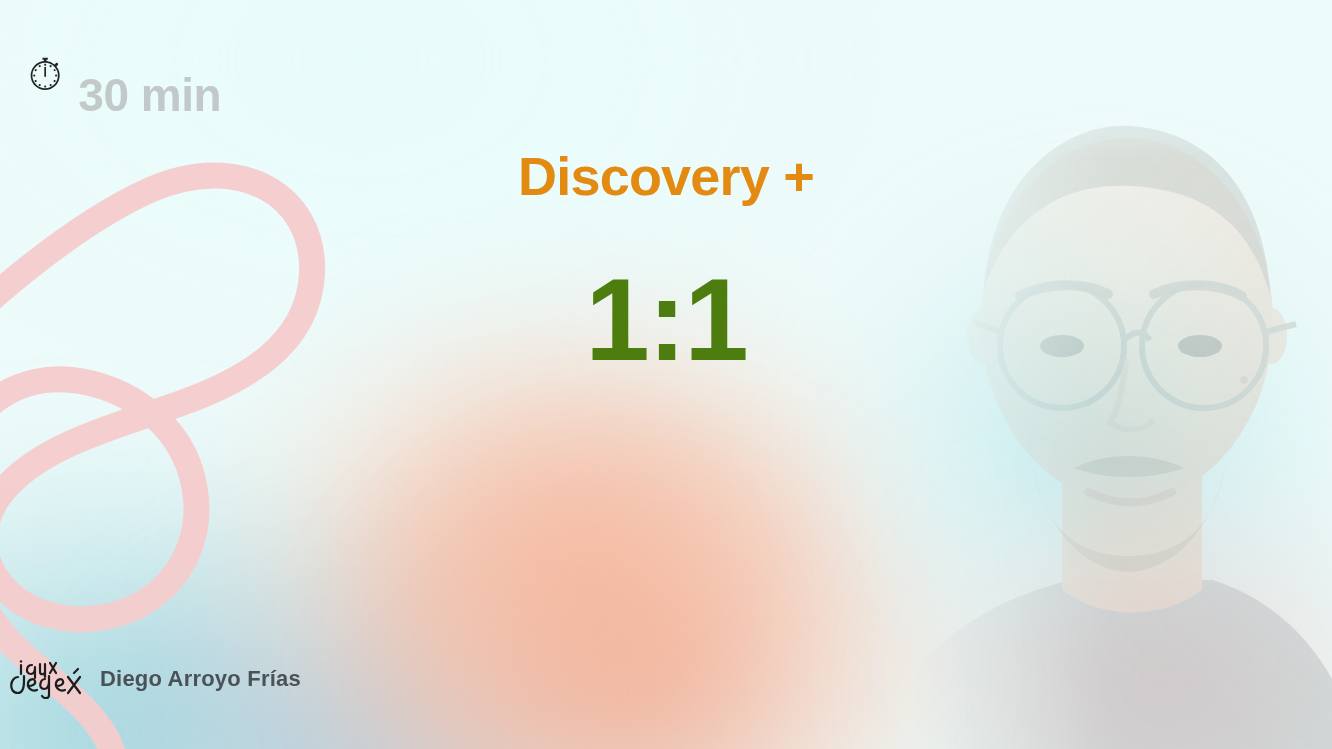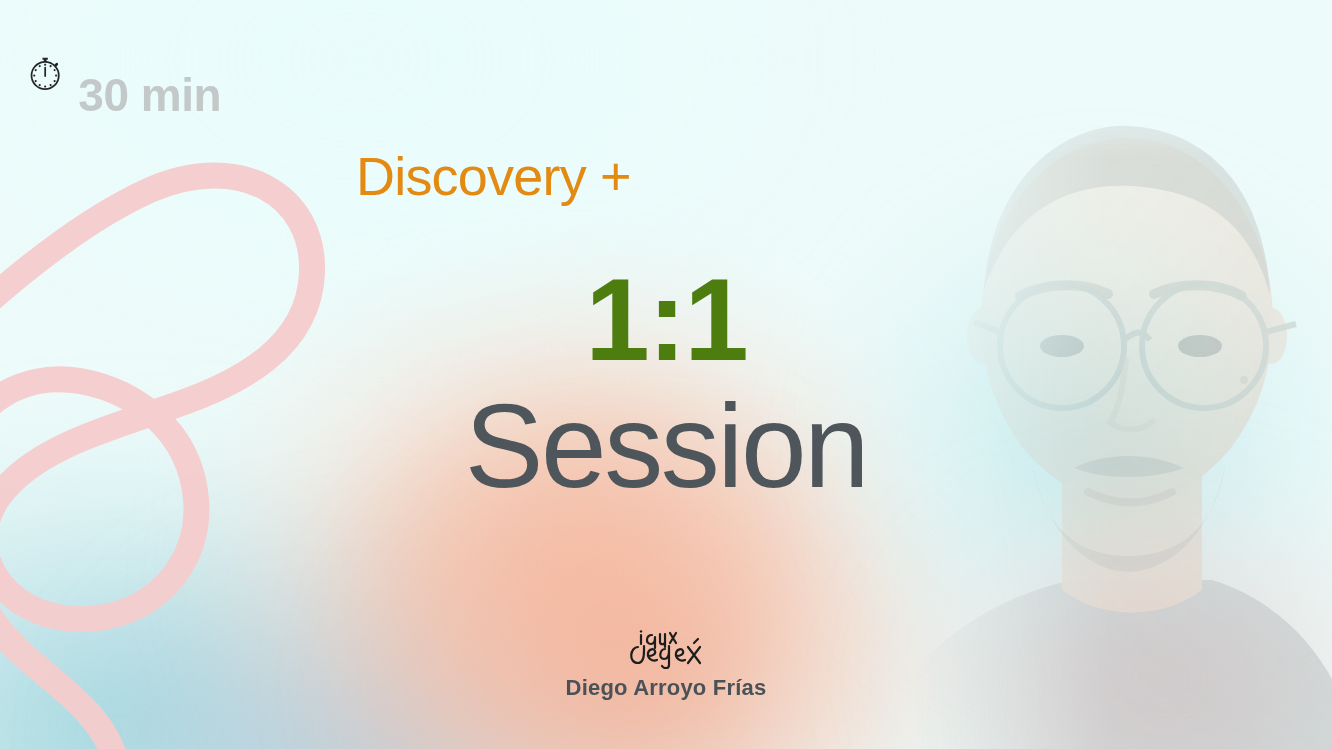--- a/index.html
+++ b/index.html
@@ -156,24 +156,24 @@
     z-index:5;
     display:flex;
     flex-direction:column;
     align-items:center;
     pointer-events:none;
   }
 
   .eyebrow {
     margin-top:148px;
     width:620px;
-    text-align:left;
+    text-align:center;
     color:#e38a12;
     font-size:54px;
-    font-weight:400;
+    font-weight:700;
     line-height:1.07;
     letter-spacing:-0.8px;
   }
 
   .headline-num {
     margin-top:56px;
     color:#4d7c0f;
     font-size:116px;
     font-weight:700;
     line-height:1;
@@ -189,21 +189,21 @@
     letter-spacing:-2.5px;
   }
 
   
   .brand {
     position:absolute;
     left:0; right:0;
     bottom:50px;
     z-index:6;
     display:flex;
-    flex-direction:column;
+    flex-direction:row;
     align-items:center;
     gap:8px;
   }
   .brand-mark { display:block; }
   .brand-name {
     color:#4a5258;
     font-size:22px;
     font-weight:600;
     letter-spacing:0.2px;
     line-height:1;
@@ -296,21 +296,20 @@
   <div class="duration">
     <span class="duration-icon">⏱</span>
     <span class="duration-label">30 min</span>
   </div>
 
   <div class="content">
     <div class="eyebrow">
       <div>Discovery +</div>
     </div>
     <div class="headline-num">1:1</div>
-    <div class="headline-word">Session</div>
   </div>
 
   <div class="brand">
     <svg class="brand-mark" width="92" height="40" viewBox="0 0 92 40" aria-hidden="true">
       <g fill="none" stroke="#1d1d1d" stroke-width="2.2" stroke-linecap="round" stroke-linejoin="round">
 
         <path d="M 21 6 L 21 15"></path>
         <circle cx="21" cy="2.4" r="1.2" fill="#1d1d1d" stroke="none"></circle>
         <path d="M 32 6 C 26 6 25 15 31 15 C 34 15 35 12 35 8 L 35 19"></path>
         <path d="M 40 5 L 40 13 C 40 16 45 16 45 13 L 45 5"></path>

